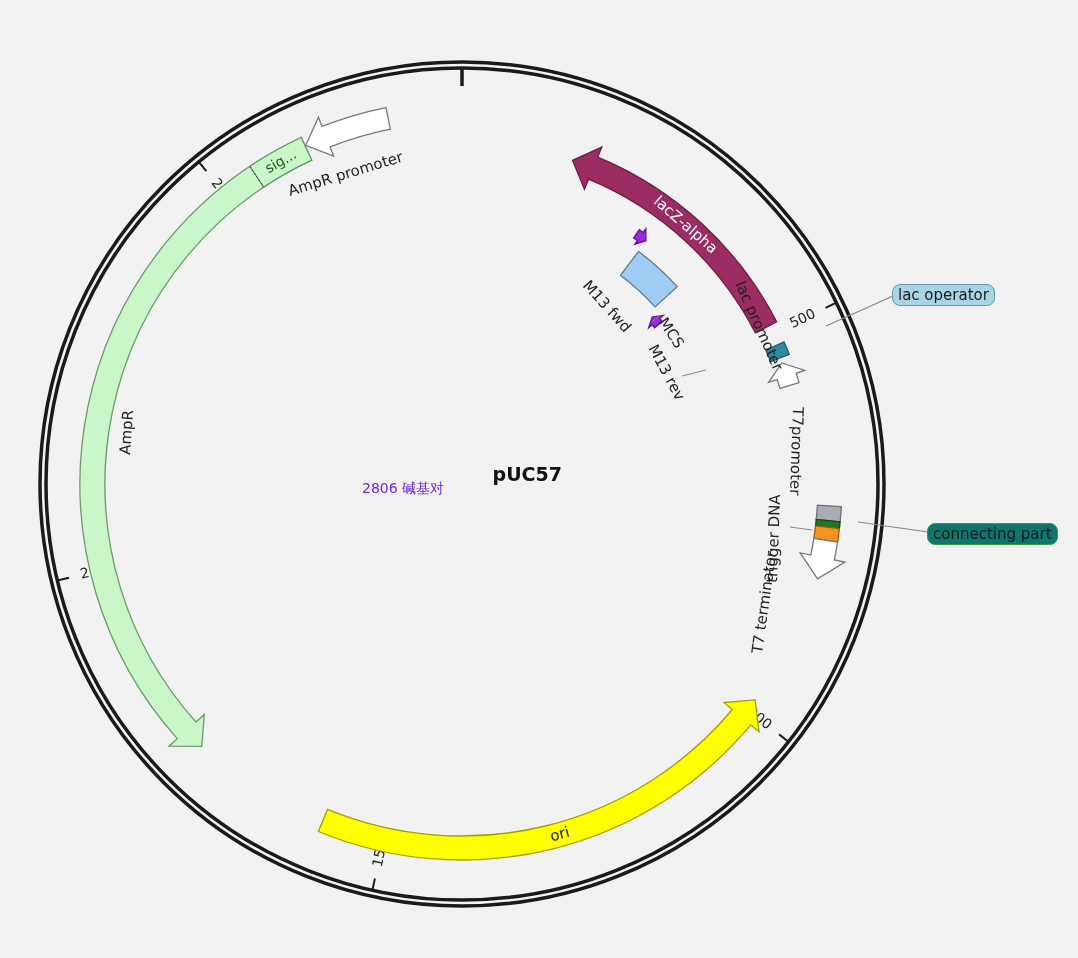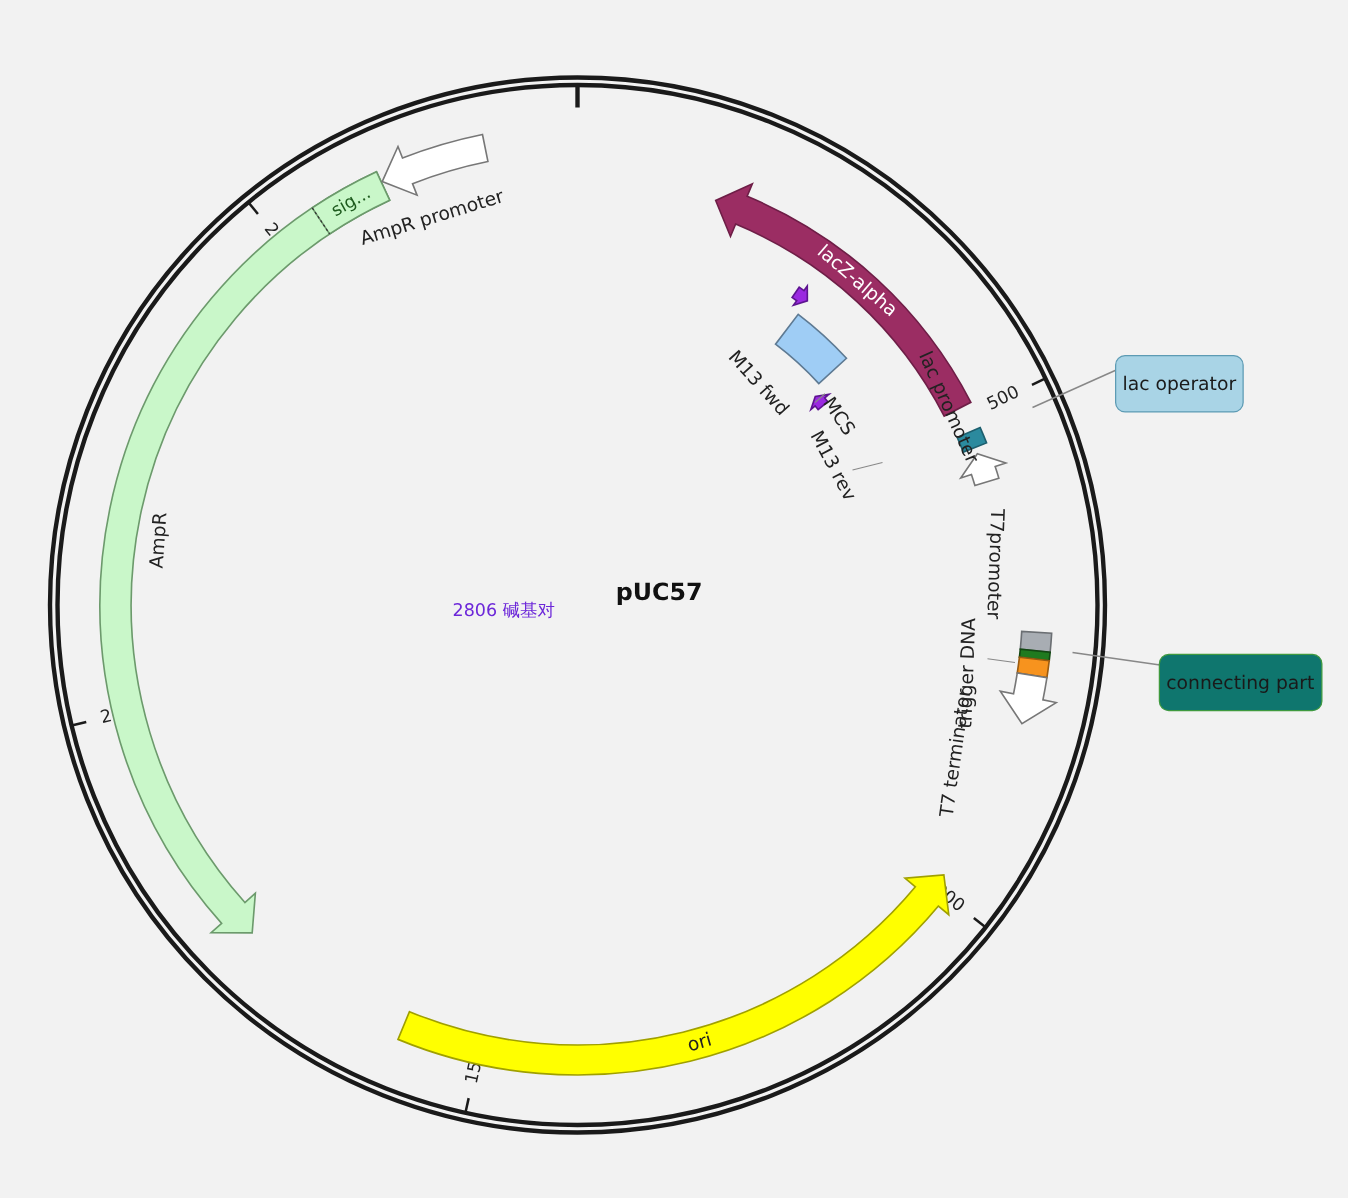--- a/index.html
+++ b/index.html
@@ -13,21 +13,21 @@
   .center-title {
     position: absolute; left: 362px; width: 200px; top: 463px;
     text-align: right; font-weight: bold; font-size: 19px; color: #111;
   }
   .center-sub {
     position: absolute; left: 362px; width: 200px; top: 480px;
     text-align: left; font-size: 14px; color: #6d28d9;
   }
   .callout {
     position: absolute; font-size: 15px; color: #1a1a1a;
-    padding: 13px 5px; border-radius: 8px; border: 1.5px solid;
+    padding: 1px 5px; border-radius: 8px; border: 1.5px solid;
     white-space: nowrap; line-height: 18px;
   }
   .callout.lacop { left: 892px; top: 284px; background: #a9d4e6; border-color: #5d9bb4; }
   .callout.conn  { left: 927px; top: 523px; background: #0f766e; border-color: #3f9a3f; }
 </style>
 </head>
 <body>
 
 <svg id="map" width="1078" height="958" viewBox="0 0 1078 958">
   <g id="backbone">

